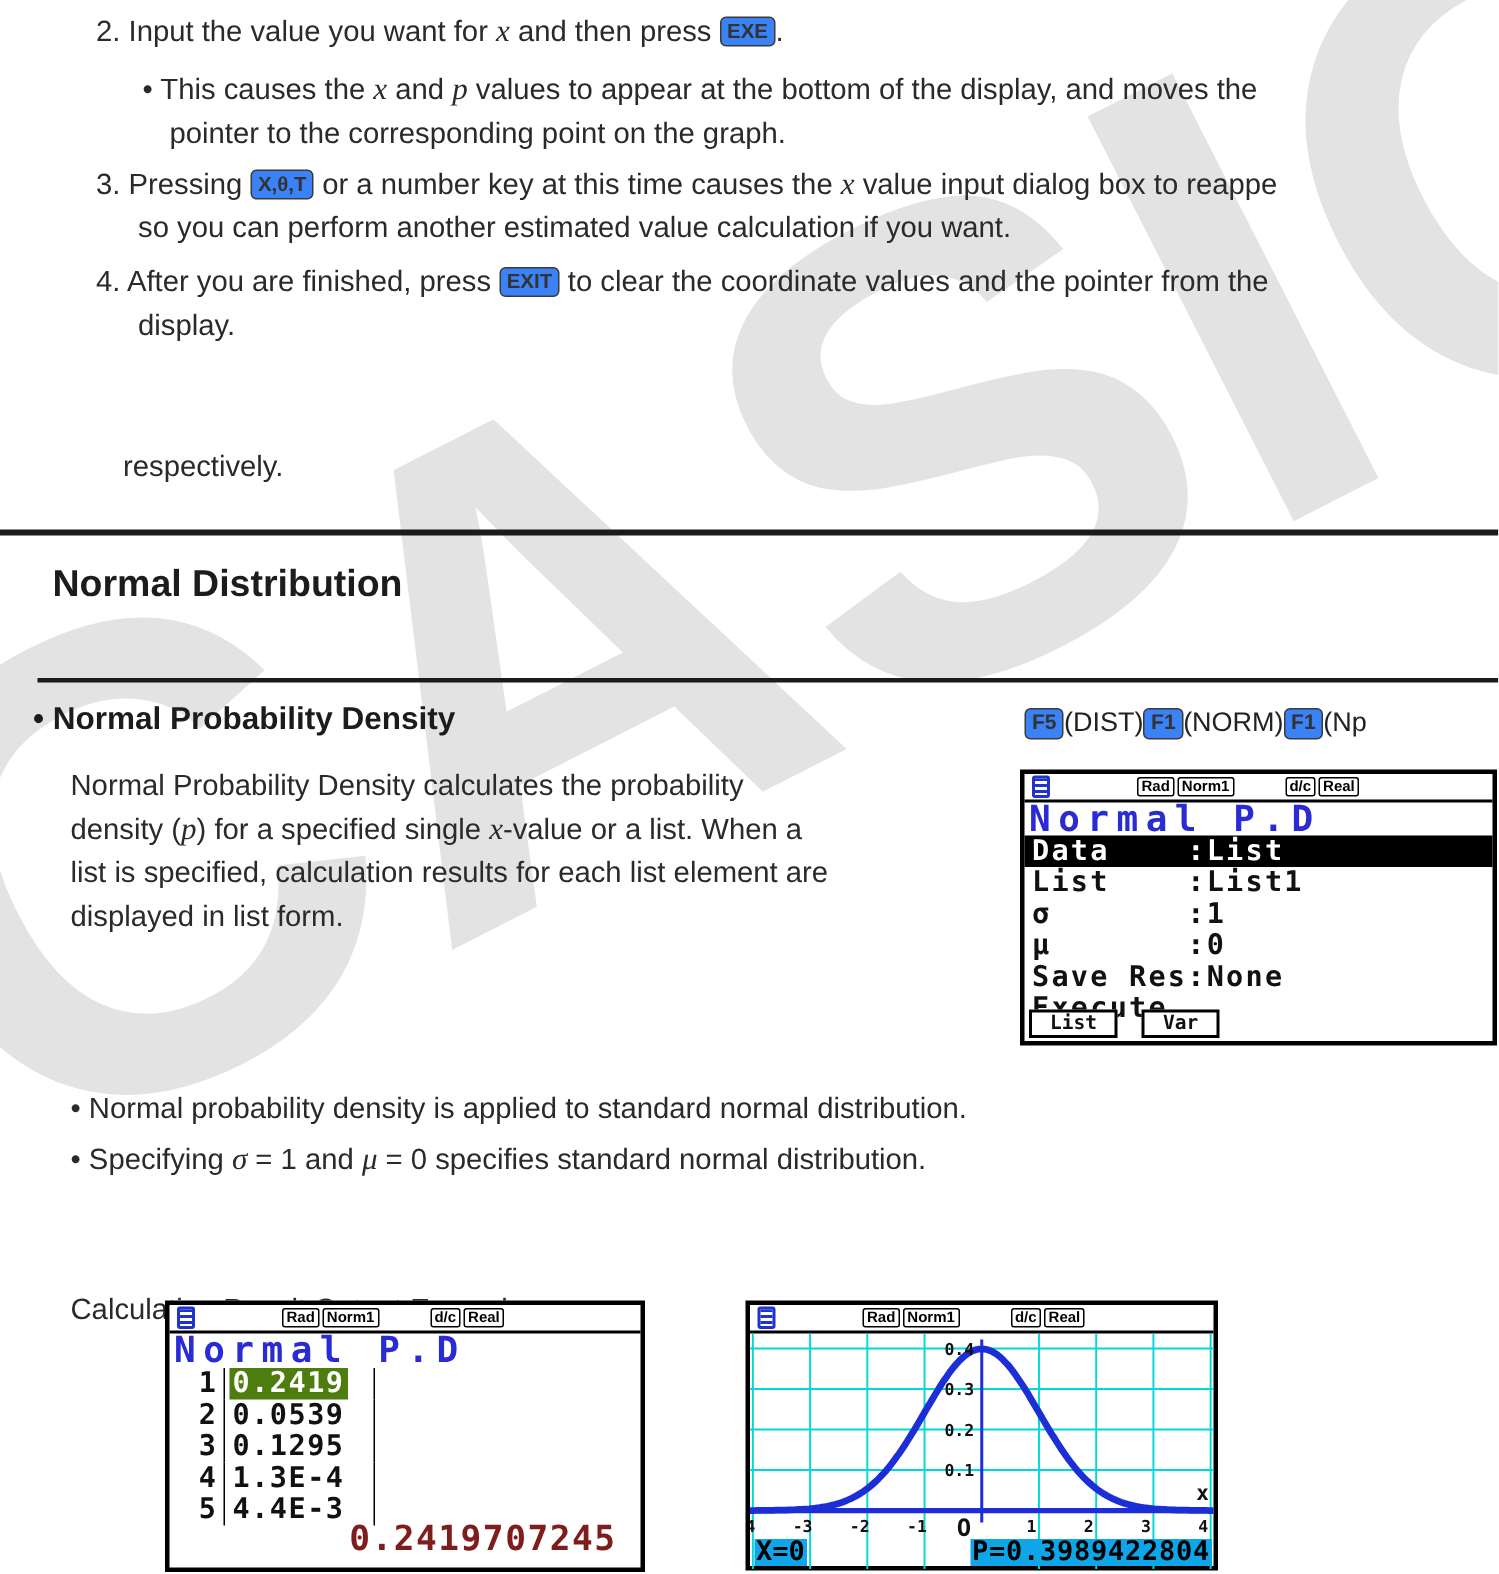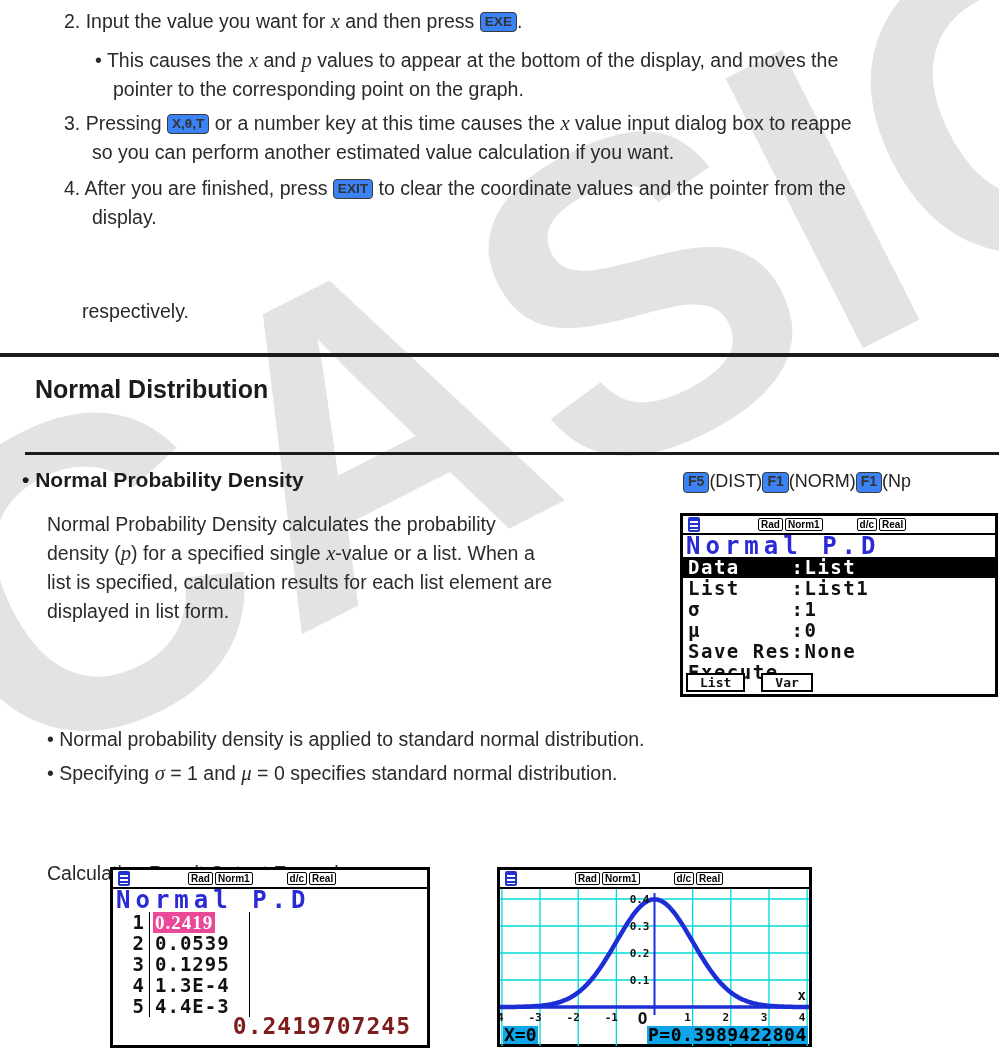--- a/index.html
+++ b/index.html
@@ -53,21 +53,21 @@
   .softkeys{position:absolute;left:3px;bottom:2px;display:flex;gap:16px;}
   .softkey{display:inline-block;border:2px solid #000;font:bold 13px/15px "DejaVu Sans Mono",monospace;
            padding:0 12px;color:#111;background:#fff;}
 
   
   .lrows{padding-top:2px;}
   .lrow{height:21px;line-height:21px;font-size:19px;font-weight:bold;letter-spacing:1px;display:flex;color:#111;}
   .idx{width:32px;text-align:right;padding-right:4px;}
   .cell{width:96px;border-left:1.5px solid #000;border-right:1.5px solid #000;padding-left:3px;}
   .val{display:inline-block;padding:0 2px;}
-  .val.selected{background:#ec4899;color:#fff;font-family:Liberation Serif, serif;}
+  .val.selected{background:#4d7c0f;color:#fff;}
   .result{position:absolute;right:16px;bottom:7px;font:bold 23px/24px "DejaVu Sans Mono",monospace;
           letter-spacing:1px;color:#7f1d1d;}
 
   
   .graphbox{position:relative;width:309px;height:157px;}
   .readout{position:absolute;font:bold 18px/18px "DejaVu Sans Mono",monospace;background:#0ea5e9;
            color:#000;padding:0 1px;}
   .rx{left:3px;bottom:2px;}
   .rp{left:147px;bottom:2px;letter-spacing:0.5px;}
 </style>

